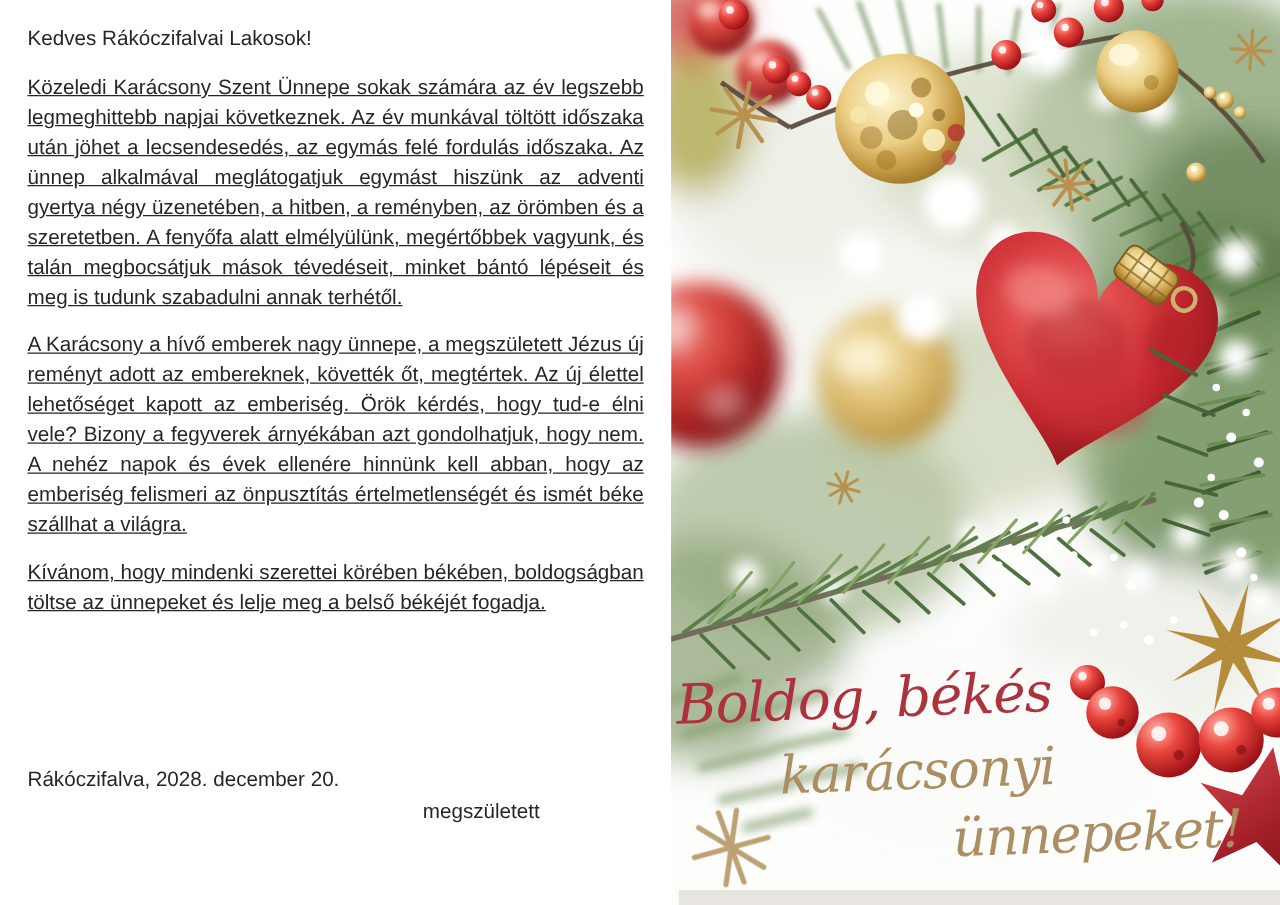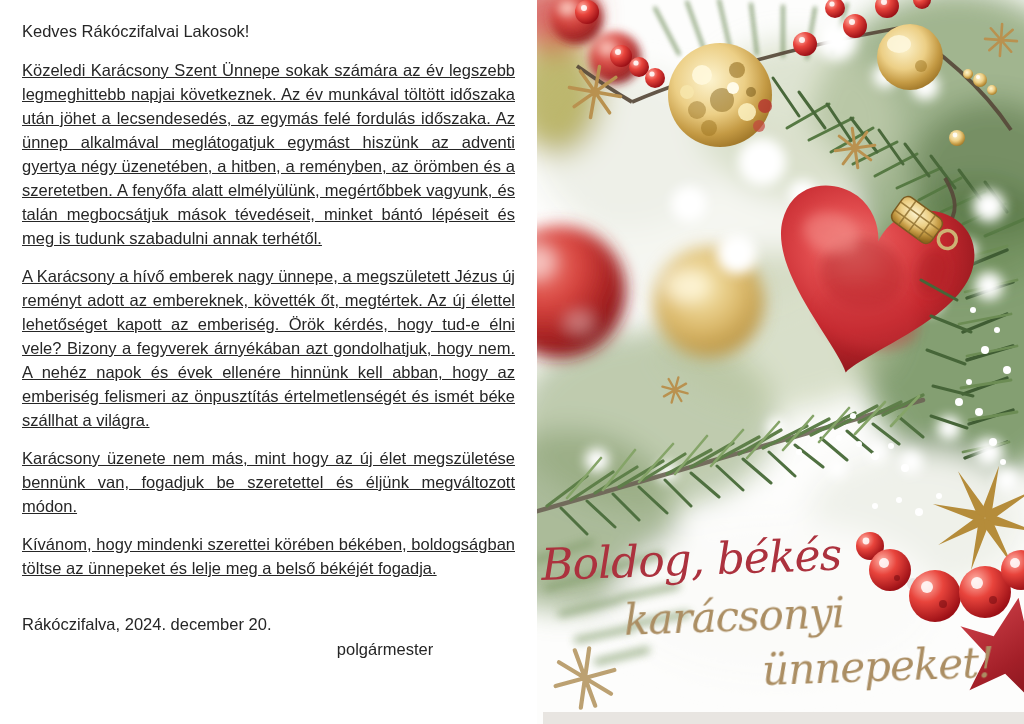--- a/index.html
+++ b/index.html
@@ -43,25 +43,24 @@
 </style>
 </head>
 <body>
 
 <div class="page">
 
   <div class="letter">
     <h1>Kedves Rákóczifalvai Lakosok!</h1>
     <p>Közeledi Karácsony Szent Ünnepe sokak számára az év legszebb legmeghittebb napjai következnek. Az év munkával töltött időszaka után jöhet a lecsendesedés, az egymás felé fordulás időszaka. Az ünnep alkalmával meglátogatjuk egymást hiszünk az adventi gyertya négy üzenetében, a hitben, a reményben, az örömben és a szeretetben. A fenyőfa alatt elmélyülünk, megértőbbek vagyunk, és talán megbocsátjuk mások tévedéseit, minket bántó lépéseit és meg is tudunk szabadulni annak terhétől.</p>
     <p>A Karácsony a hívő emberek nagy ünnepe, a megszületett Jézus új reményt adott az embereknek, követték őt, megtértek. Az új élettel lehetőséget kapott az emberiség. Örök kérdés, hogy tud-e élni vele? Bizony a fegyverek árnyékában azt gondolhatjuk, hogy nem. A nehéz napok és évek ellenére hinnünk kell abban, hogy az emberiség felismeri az önpusztítás értelmetlenségét és ismét béke szállhat a világra.</p>
-    <p>Karácsony üzenete nem más, mint hogy az új élet megszületése bennünk van, fogadjuk be szeretettel és éljünk megváltozott módon.</p>
     <p>Kívánom, hogy mindenki szerettei körében békében, boldogságban töltse az ünnepeket és lelje meg a belső békéjét fogadja.</p>
-    <div class="dateline">Rákóczifalva, 2024. december 20.</div>
+    <div class="dateline">Rákóczifalva, 2028. december 20.</div>
     <div class="signature">
-      <div>polgármester</div>
+      <div>megszületett</div>
     </div>
   </div>
 
   <div class="photo">
     <svg width="487" height="724" viewBox="0 0 487 724">
       <defs>
         <filter id="f2" x="-40%" y="-40%" width="180%" height="180%">
             <feGaussianBlur stdDeviation="2"></feGaussianBlur>
           </filter>
         <filter id="f4" x="-40%" y="-40%" width="180%" height="180%">

